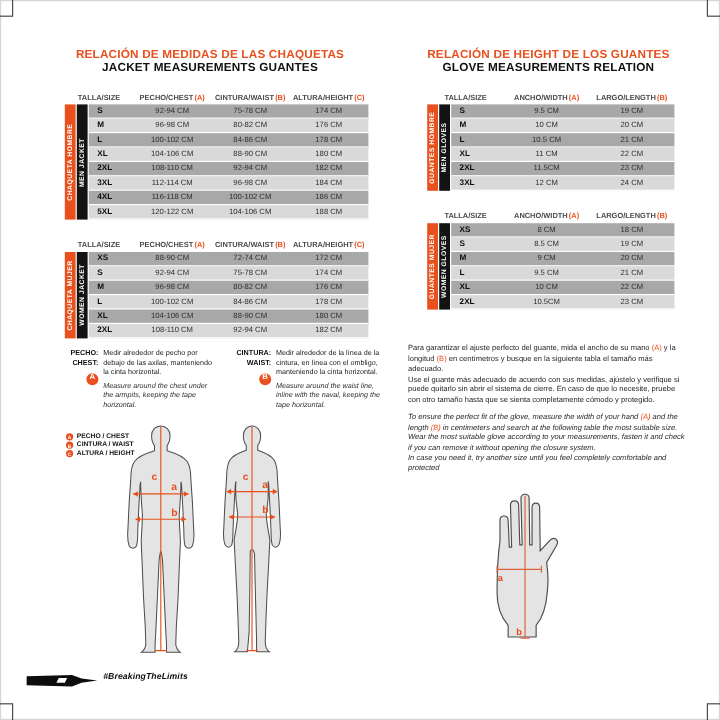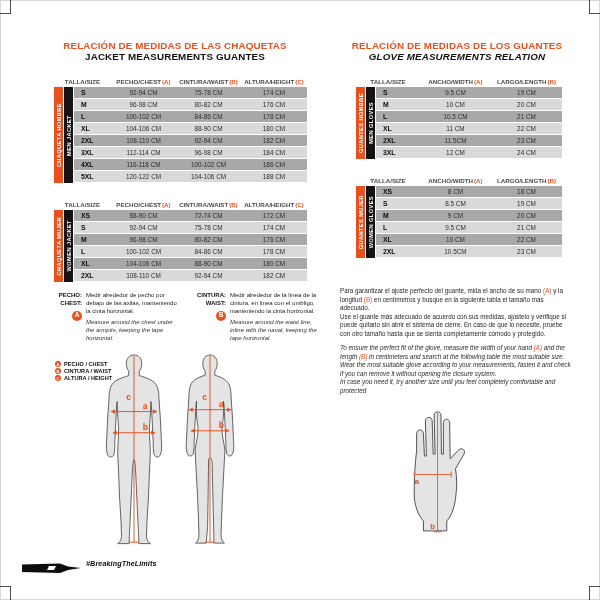--- a/index.html
+++ b/index.html
@@ -280,22 +280,22 @@
       <line x1="12" y1="80" x2="52" y2="80"></line>
       <polygon points="12,80 16,77.6 16,82.4" stroke="none"></polygon>
       <polygon points="52,80 48,77.6 48,82.4" stroke="none"></polygon>
     </g>
     <text class="diag" x="24" y="48" font-size="9">c</text>
     <text class="diag" x="41" y="55" font-size="9">a</text>
     <text class="diag" x="41" y="77" font-size="9">b</text>
   </svg>
 </div>
 
-<div class="sec-title" style="left:340px;top:40px;width:234px;">RELACIÓN DE MEDIDAS DE LOS GUANTES</div>
-<div class="sec-sub" style="left:340px;top:51px;width:234px;font-style:italic;">GLOVE MEASUREMENTS RELATION</div>
+<div class="sec-title" style="left:340px;top:40px;width:234px;">RELACIÓN DE HEIGHT DE LOS GUANTES</div>
+<div class="sec-sub" style="left:340px;top:51px;width:234px;">GLOVE MEASUREMENTS RELATION</div>
 
 <div class="mtable" style="left:356px;top:76px;width:206px;">
   <div class="thead">
     <span class="h hsz-g">TALLA/SIZE</span>
     <span class="h gw"><span>ANCHO/WIDTH</span><span class="letter">(A)</span></span>
     <span class="h gw"><span>LARGO/LENGTH</span><span class="letter">(B)</span></span>
   </div>
   <div class="tblock">
     <div class="sidebar orangebar">
         <span>GUANTES HOMBRE</span>

